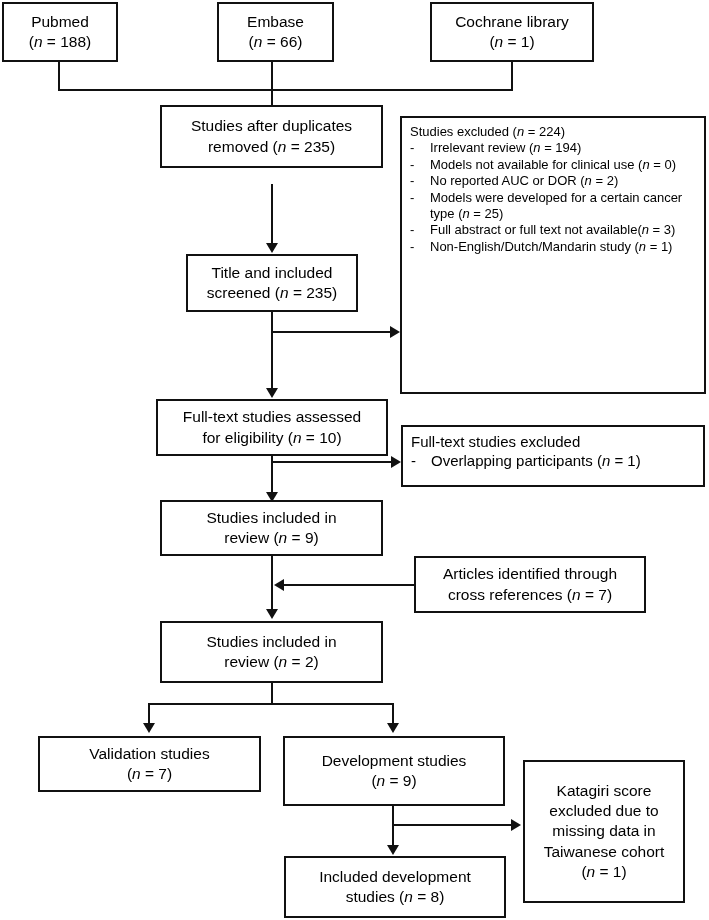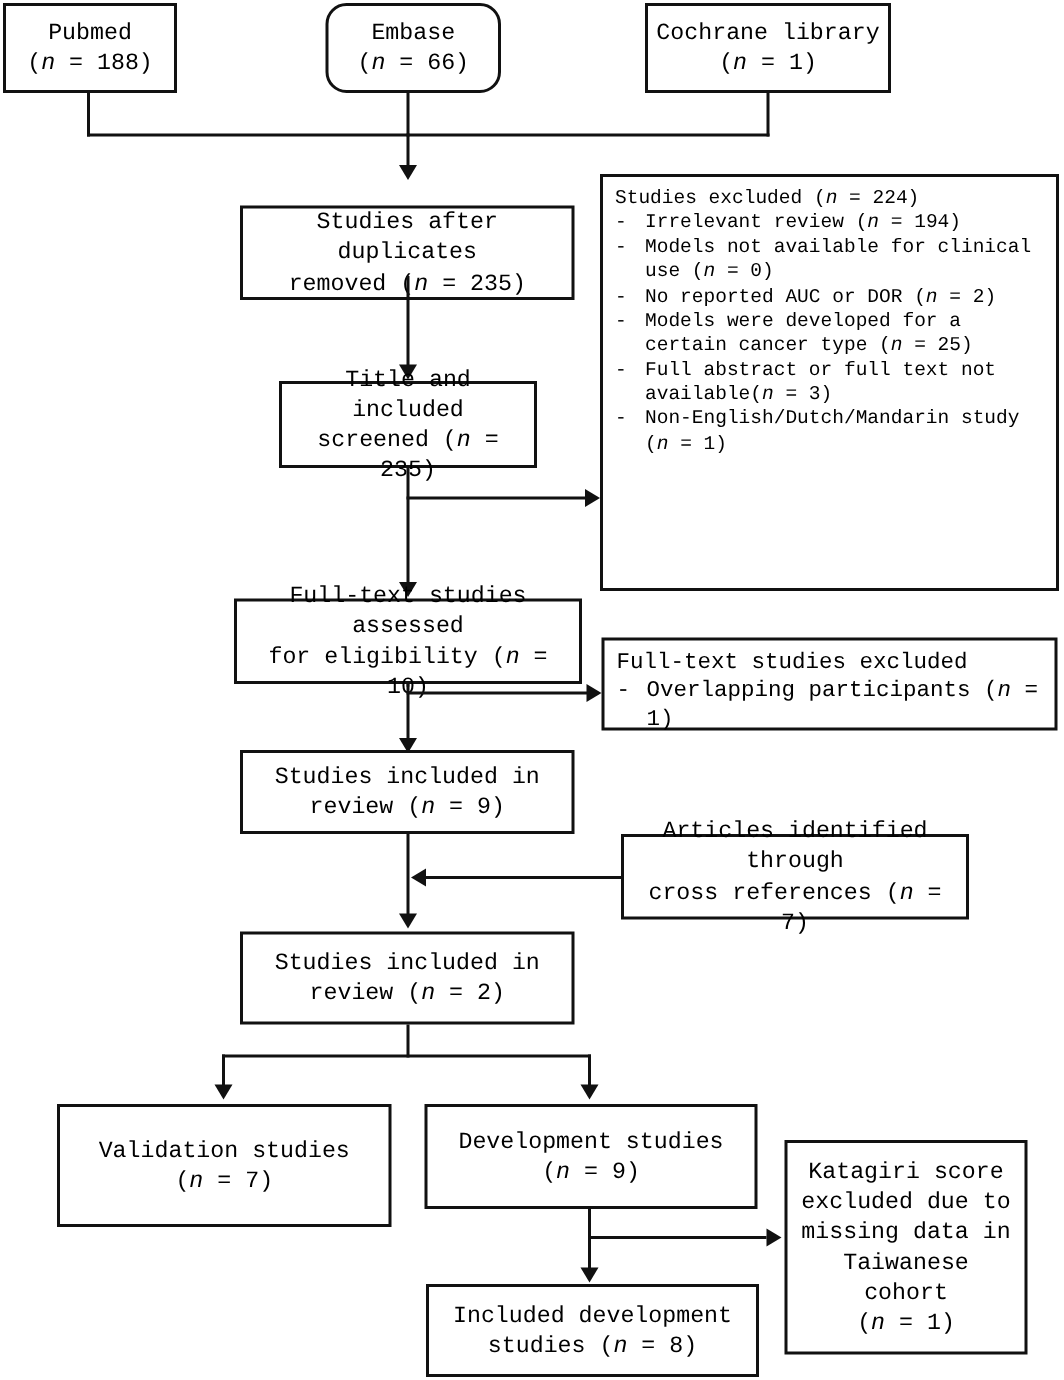--- a/index.html
+++ b/index.html
@@ -6,21 +6,21 @@
   html, body {
     margin: 0;
     padding: 0;
     background: #ffffff;
   }
   #canvas {
     position: relative;
     width: 709px;
     height: 920px;
     background: #ffffff;
-    font-family: Liberation Mono, monospace;
+    font-family: Liberation Sans, sans-serif;
     color: #000000;
     overflow: hidden;
   }
   .box {
     position: absolute;
     box-sizing: border-box;
     border: 2px solid #111111;
     background: #ffffff;
     display: flex;
     align-items: center;
@@ -108,42 +108,42 @@
 
 <div id="canvas">
 
   <div class="box" style="left:2px; top:2px; width:116px; height:60px;">
     <span class="txt">
       <span>Pubmed</span><br>
       <span><span>(</span><span class="ital">n</span><span> = 188)</span></span>
     </span>
   </div>
 
-  <div class="box" style="left:217px; top:2px; width:117px; height:60px;border-radius:14px;">
+  <div class="box" style="left:217px; top:2px; width:117px; height:60px;">
     <span class="txt">
       <span>Embase</span><br>
       <span><span>(</span><span class="ital">n</span><span> = 66)</span></span>
     </span>
   </div>
 
   <div class="box" style="left:430px; top:2px; width:164px; height:60px;">
     <span class="txt">
       <span>Cochrane library</span><br>
       <span><span>(</span><span class="ital">n</span><span> = 1)</span></span>
     </span>
   </div>
 
   <div class="vline" style="left:58px; top:62px; height:29px;"></div>
   <div class="vline" style="left:271px; top:62px; height:29px;"></div>
   <div class="vline" style="left:511px; top:62px; height:29px;"></div>
   <div class="hline" style="left:58px; top:89px; width:455px;"></div>
   <div class="vline" style="left:271px; top:89px; height:24px;"></div>
   <div class="arrow-down" style="left:266px; top:110px;"></div>
 
-  <div class="box" style="left:160px; top:137px; width:223px; height:63px;">
+  <div class="box" style="left:160px; top:105px; width:223px; height:63px;">
     <span class="txt">
       <span>Studies after duplicates</span><br>
       <span><span>removed (</span><span class="ital">n</span><span> = 235)</span></span>
     </span>
   </div>
 
   <div class="box left-align" style="left:400px; top:116px; width:306px; height:278px; font-size:13px;">
     <span class="blist">
       <span class="headline"><span>Studies excluded (</span><span class="ital">n</span><span> = 224)</span></span>
 
@@ -242,21 +242,21 @@
     </span>
   </div>
 
   <div class="vline" style="left:271px; top:683px; height:22px;"></div>
   <div class="hline" style="left:148px; top:703px; width:246px;"></div>
   <div class="vline" style="left:148px; top:703px; height:23px;"></div>
   <div class="arrow-down" style="left:143px; top:723px;"></div>
   <div class="vline" style="left:392px; top:703px; height:23px;"></div>
   <div class="arrow-down" style="left:387px; top:723px;"></div>
 
-  <div class="box" style="left:38px; top:736px; width:223px; height:82px;">
+  <div class="box" style="left:38px; top:736px; width:223px; height:56px;">
     <span class="txt">
       <span>Validation studies</span><br>
       <span><span>(</span><span class="ital">n</span><span> = 7)</span></span>
     </span>
   </div>
 
   <div class="box" style="left:283px; top:736px; width:222px; height:70px;">
     <span class="txt">
       <span>Development studies</span><br>
       <span><span>(</span><span class="ital">n</span><span> = 9)</span></span>

